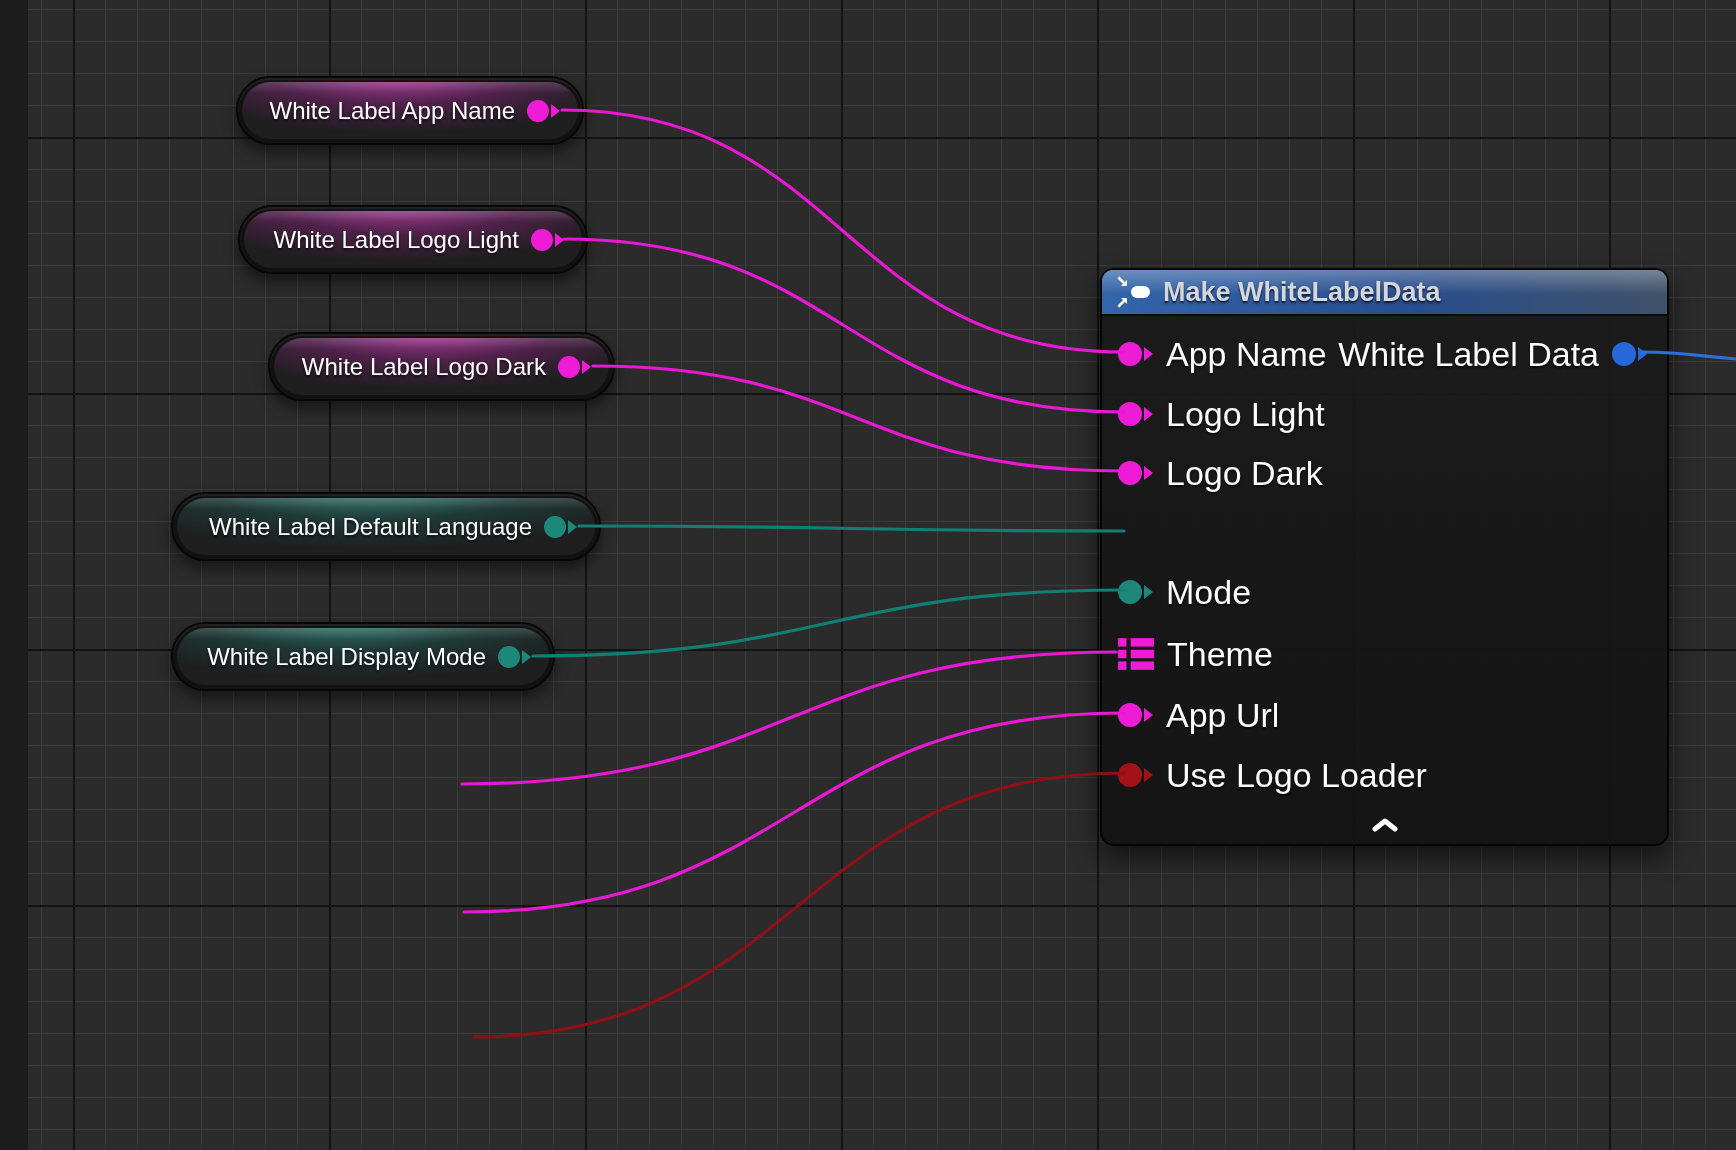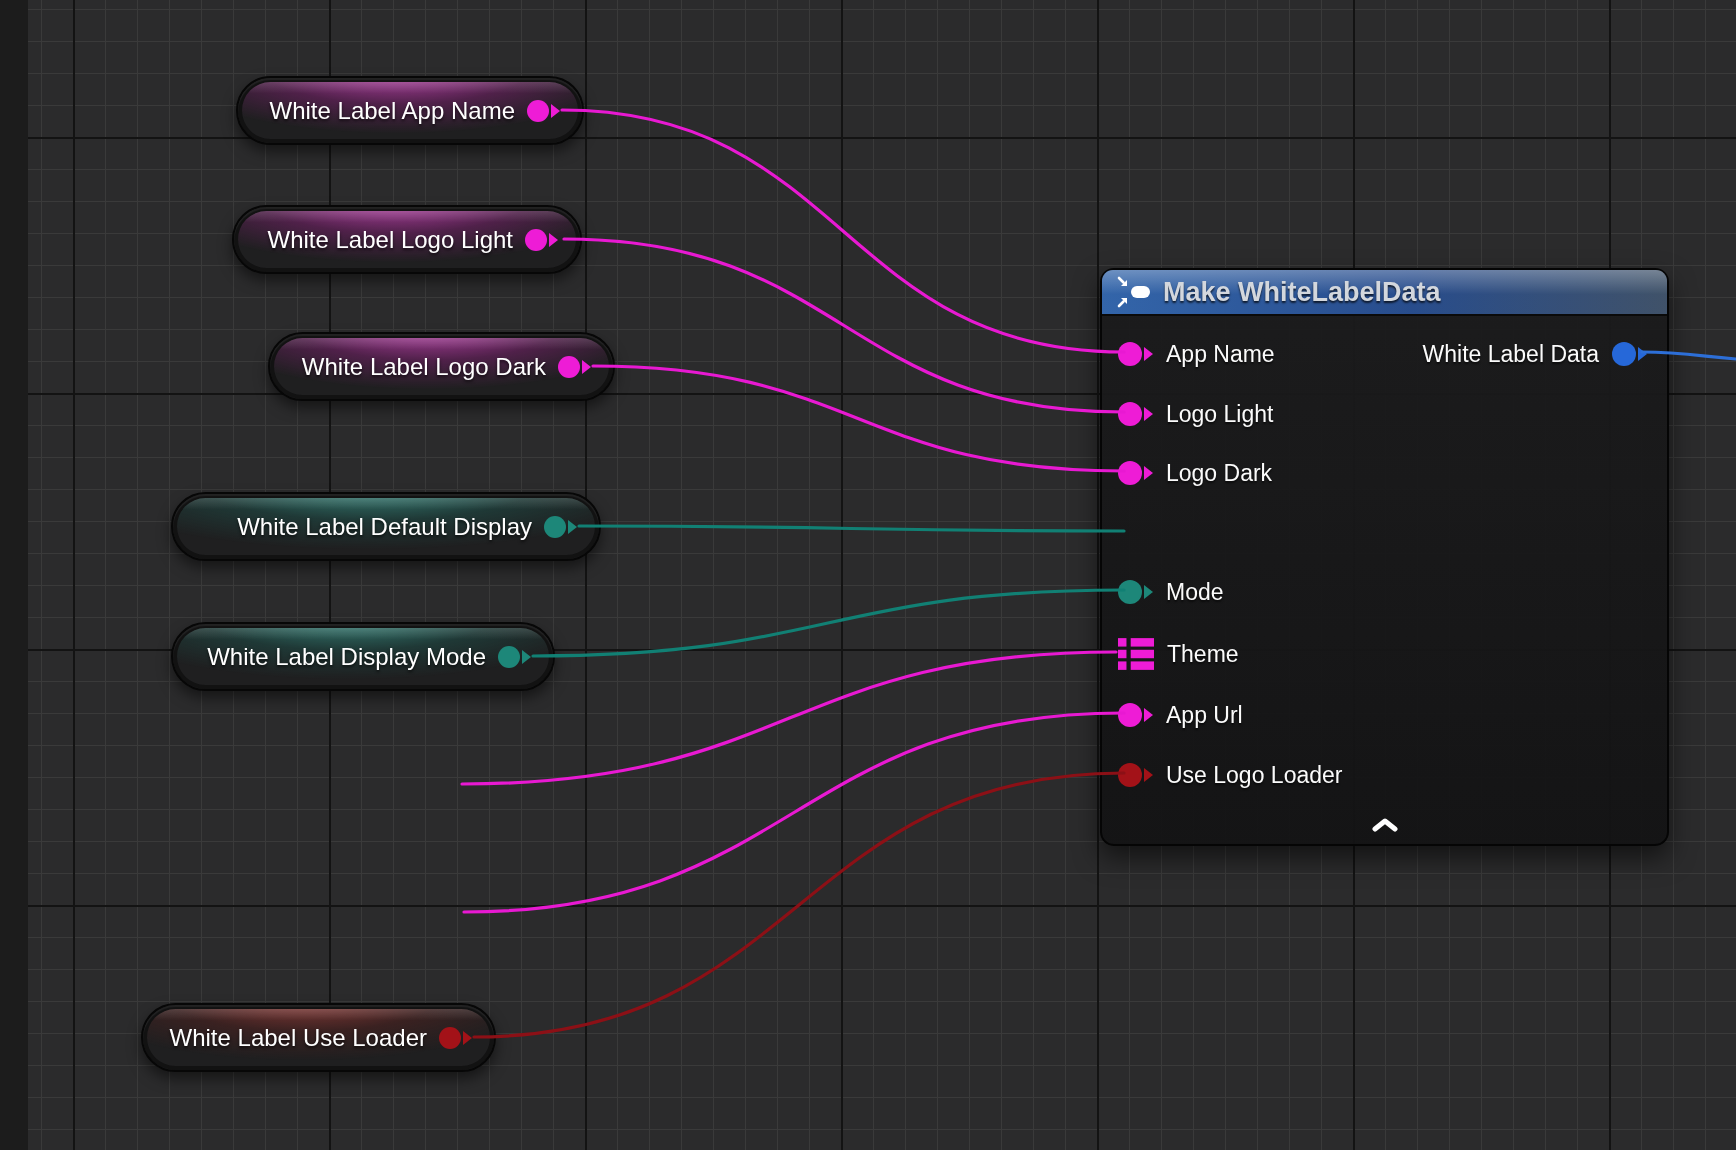--- a/index.html
+++ b/index.html
@@ -68,21 +68,21 @@
     position:absolute;left:0;top:0;right:0;height:46px;
     border-radius:11px 11px 0 0;
     display:flex;align-items:center;gap:11px;padding:16px 14px;
     background:
       linear-gradient(180deg, rgba(255,255,255,.30), rgba(255,255,255,.02) 55%),
       linear-gradient(90deg, var(--header-top,#2f62a8) 0%, #24498a 55%, #3c4f66 100%);
     border-bottom:2px solid #0a0a0a;
   }
   .make-title{color:#d3d7dd;font-size:27px;font-weight:bold;text-shadow:0 2px 2px rgba(0,0,0,.7);white-space:nowrap;}
   .pin-row{position:absolute;left:16px;height:36px;display:flex;align-items:center;gap:13px;}
-  .pin-row .pin-label{color:#fbfbfb;font-size:23px;text-shadow:0 2px 2px rgba(0,0,0,.6);white-space:nowrap;}
+  .pin-row .pin-label{color:#fbfbfb;font-size:34px;text-shadow:0 2px 2px rgba(0,0,0,.6);white-space:nowrap;}
   .out-row{left:auto;right:20px;justify-content:space-between;}
   .collapse-btn{position:absolute;left:50%;bottom:8px;transform:translateX(-50%);width:40px;height:22px;display:flex;align-items:center;justify-content:center;cursor:pointer;}
 
   
   .wires{position:absolute;left:0;top:0;z-index:5;pointer-events:none;}
   .wires path{fill:none;stroke-width:3.2;stroke-linecap:round;pointer-events:stroke;}
   .w-string{stroke:var(--wire-string,#e819d2);}
   .w-enum{stroke:var(--wire-enum,#118074);}
   .w-bool{stroke:var(--wire-bool,#8c1016);}
   .w-struct-out{stroke:var(--wire-struct-out,#2d6fd8);}
@@ -106,61 +106,54 @@
   </svg>
 
   <div class="var-node t-string" style="left:208px;top:76px;width:348px">
     <span class="var-label">White Label App Name</span>
     <span class="pin p-string">
         <span class="pin-circle"></span>
         <span class="pin-tri"></span>
       </span>
   </div>
 
-  <div class="var-node t-string" style="left:204px;top:205px;width:350px">
+  <div class="var-node t-string" style="left:210px;top:205px;width:350px">
     <span class="var-label">White Label Logo Light</span>
     <span class="pin p-string">
         <span class="pin-circle"></span>
         <span class="pin-tri"></span>
       </span>
   </div>
 
   <div class="var-node t-string" style="left:240px;top:332px;width:347px">
     <span class="var-label">White Label Logo Dark</span>
     <span class="pin p-string">
         <span class="pin-circle"></span>
         <span class="pin-tri"></span>
       </span>
   </div>
 
   <div class="var-node t-enum" style="left:143px;top:492px;width:430px">
-    <span class="var-label">White Label Default Display</span>
+    <span class="var-label">White Label Default Language</span>
     <span class="pin p-enum">
         <span class="pin-circle"></span>
         <span class="pin-tri"></span>
       </span>
   </div>
 
   <div class="var-node t-enum" style="left:143px;top:622px;width:384px">
     <span class="var-label">White Label Display Mode</span>
     <span class="pin p-enum">
         <span class="pin-circle"></span>
         <span class="pin-tri"></span>
       </span>
   </div>
 
 
 
-  <div class="var-node t-bool" style="left:113px;top:1003px;width:355px">
-    <span class="var-label">White Label Use Loader</span>
-    <span class="pin p-bool">
-        <span class="pin-circle"></span>
-        <span class="pin-tri"></span>
-      </span>
-  </div>
 
   <div class="make-node">
     <div class="make-header">
       <svg width="36" height="34" viewBox="0 0 36 34">
         <g stroke="#ffffff" stroke-width="2.6" fill="#ffffff" stroke-linecap="round">
           <path d="M3 3 L7.5 7.5"></path>
           <path d="M11 11 L11 5 L5 11 Z" stroke="none"></path>
           <path d="M3 31 L7.5 26.5"></path>
           <path d="M11 23 L11 29 L5 23 Z" stroke="none"></path>
           <rect x="15" y="11" width="19" height="12" rx="6" stroke="none"></rect>

